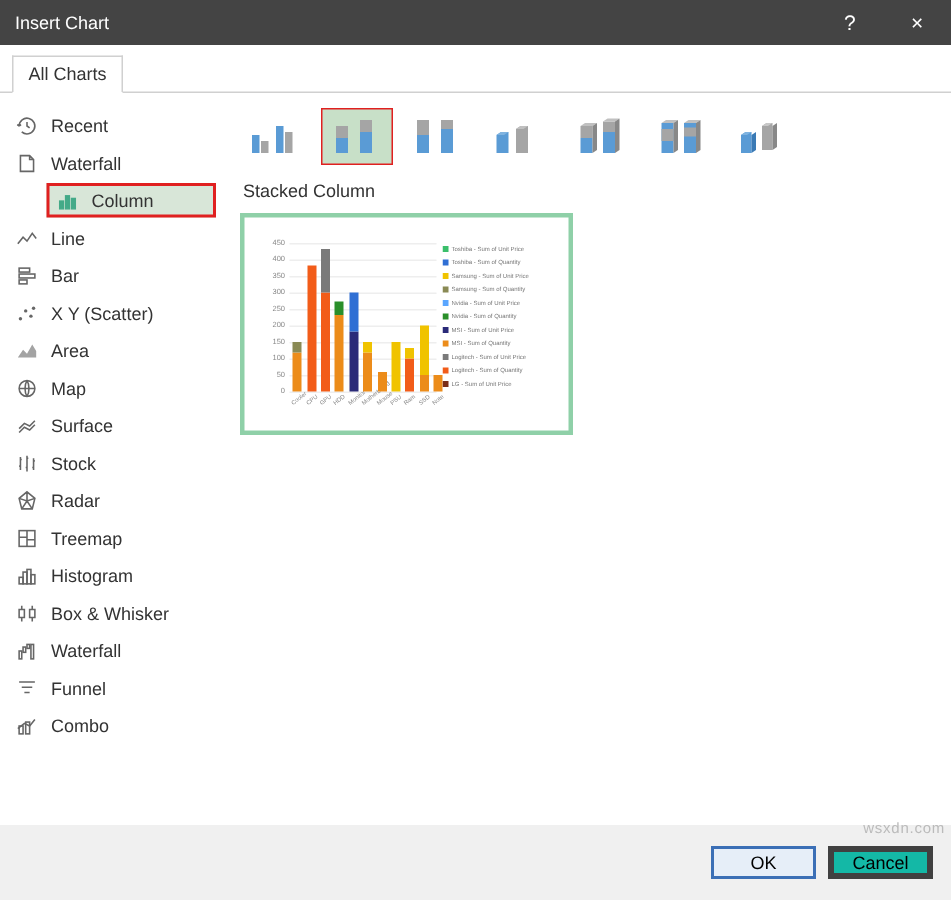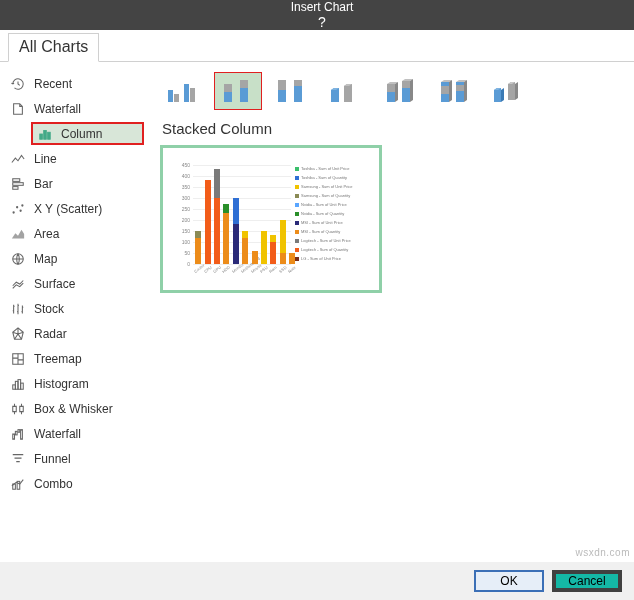--- a/index.html
+++ b/index.html
@@ -1,49 +1,49 @@
 <!DOCTYPE html>
 <html><head>
 <meta charset="utf-8">
 <style>
 * { box-sizing: border-box; font-family: "Segoe UI", Arial, sans-serif; }
 body { margin: 0; background: #fff; width: 634px; height: 600px; overflow: hidden; position: relative; }
 
-.titlebar { background: #444; color: #fff; height: 30px; display: flex; align-items: center; padding: 0 0 0 10px; font-size: 12px; flex-direction: column; }
+.titlebar { background: #444; color: #fff; height: 30px; display: flex; align-items: center; padding: 0 0 0 10px; font-size: 12px; }
 .titlebar .title-text { flex: 1; }
 .titlebar .tb-btn { width: 45px; height: 30px; display: flex; align-items: center; justify-content: center; font-size: 14px; }
 
 .tabstrip { height: 32px; display: flex; align-items: flex-end; padding: 6px 0 0 8px; border-bottom: 1px solid #d0d0d0; background: #fff; }
-.tab { padding: 4px 10px 5px 10px; font-size: 16px; border: 1px solid #d0d0d0; border-bottom: 1px solid #fff; background: #fff; position: relative; top: 1px; color: #333; }
+.tab { padding: 4px 10px 5px 10px; font-size: 12px; border: 1px solid #d0d0d0; border-bottom: 1px solid #fff; background: #fff; position: relative; top: 1px; color: #333; }
 
 .body-area { display: flex; height: 500px; }
 .sidebar { width: 148px; padding: 10px 4px 10px 4px; display: flex; flex-direction: column; gap: 2px; }
 .sidebar-item { display: flex; align-items: center; gap: 8px; height: 23px; padding: 0 6px; font-size: 12px; color: #333; border-radius: 0; }
 .sidebar-item .ic { width: 16px; height: 16px; display: flex; align-items: center; justify-content: center; color: #555; }
 .sidebar-item.selected { background: #d8e6d8; border: 2px solid #e02020; padding: 0 4px; margin-left: 27px; }
 
 .content { flex: 1; padding: 10px 12px 10px 12px; }
 .subtype-row { display: flex; gap: 6px; margin-bottom: 10px; }
 .subtype { width: 48px; height: 38px; display: flex; align-items: center; justify-content: center; background: #fff; }
 .subtype.selected { background: #c8e0c8; border: 1.5px solid #e02020; }
 .subtype svg { display: block; }
 
-.subtype-title { font-size: 15px; color: #333; margin: 6px 0 8px 2px; }
+.subtype-title { font-size: 12px; color: #333; margin: 6px 0 8px 2px; }
 
 .preview { width: 222px; height: 148px; border: 3px solid #8fd0a8; background: #fff; position: relative; padding: 4px; }
 .preview-inner { position: absolute; inset: 4px; }
 .axis-label { position: absolute; font-size: 5px; color: #888; }
 .grid-line { position: absolute; left: 26px; right: 84px; height: 1px; background: #eee; }
 .bar { position: absolute; width: 5px; }
 .cat-label { position: absolute; font-size: 4px; color: #888; transform: rotate(-38deg); transform-origin: left top; white-space: nowrap; }
 .legend { position: absolute; top: 12px; right: 2px; width: 78px; display: flex; flex-direction: column; gap: 0px; }
 .legend-item { display: flex; align-items: center; gap: 2px; font-size: 4px; color: #777; height: 9px; white-space: nowrap; overflow: hidden; }
 .legend-swatch { width: 4px; height: 4px; flex-shrink: 0; }
 
-.footer { position: absolute; bottom: 0; left: 0; right: 0; height: 38px; display: flex; align-items: center; justify-content: flex-end; padding: 0 12px; gap: 8px; background: #f0f0f0; }
+.footer { position: absolute; bottom: 0; left: 0; right: 0; height: 50px; display: flex; align-items: center; justify-content: flex-end; padding: 0 12px; gap: 8px; background: #f0f0f0; }
 .btn { min-width: 70px; height: 22px; font-size: 12px; display: flex; align-items: center; justify-content: center; border: 4px solid #404040; background: #14b8a6; }
 .btn.primary { border: 2px solid #3b6fb6; background: #e6eef8; }
 
 .watermark { position: absolute; right: 4px; bottom: 42px; font-size: 10px; color: #bbb; letter-spacing: 0.5px; }
 </style>
 </head>
 <body>
 
 <div class="titlebar">
   <span class="title-text">Insert Chart</span>

